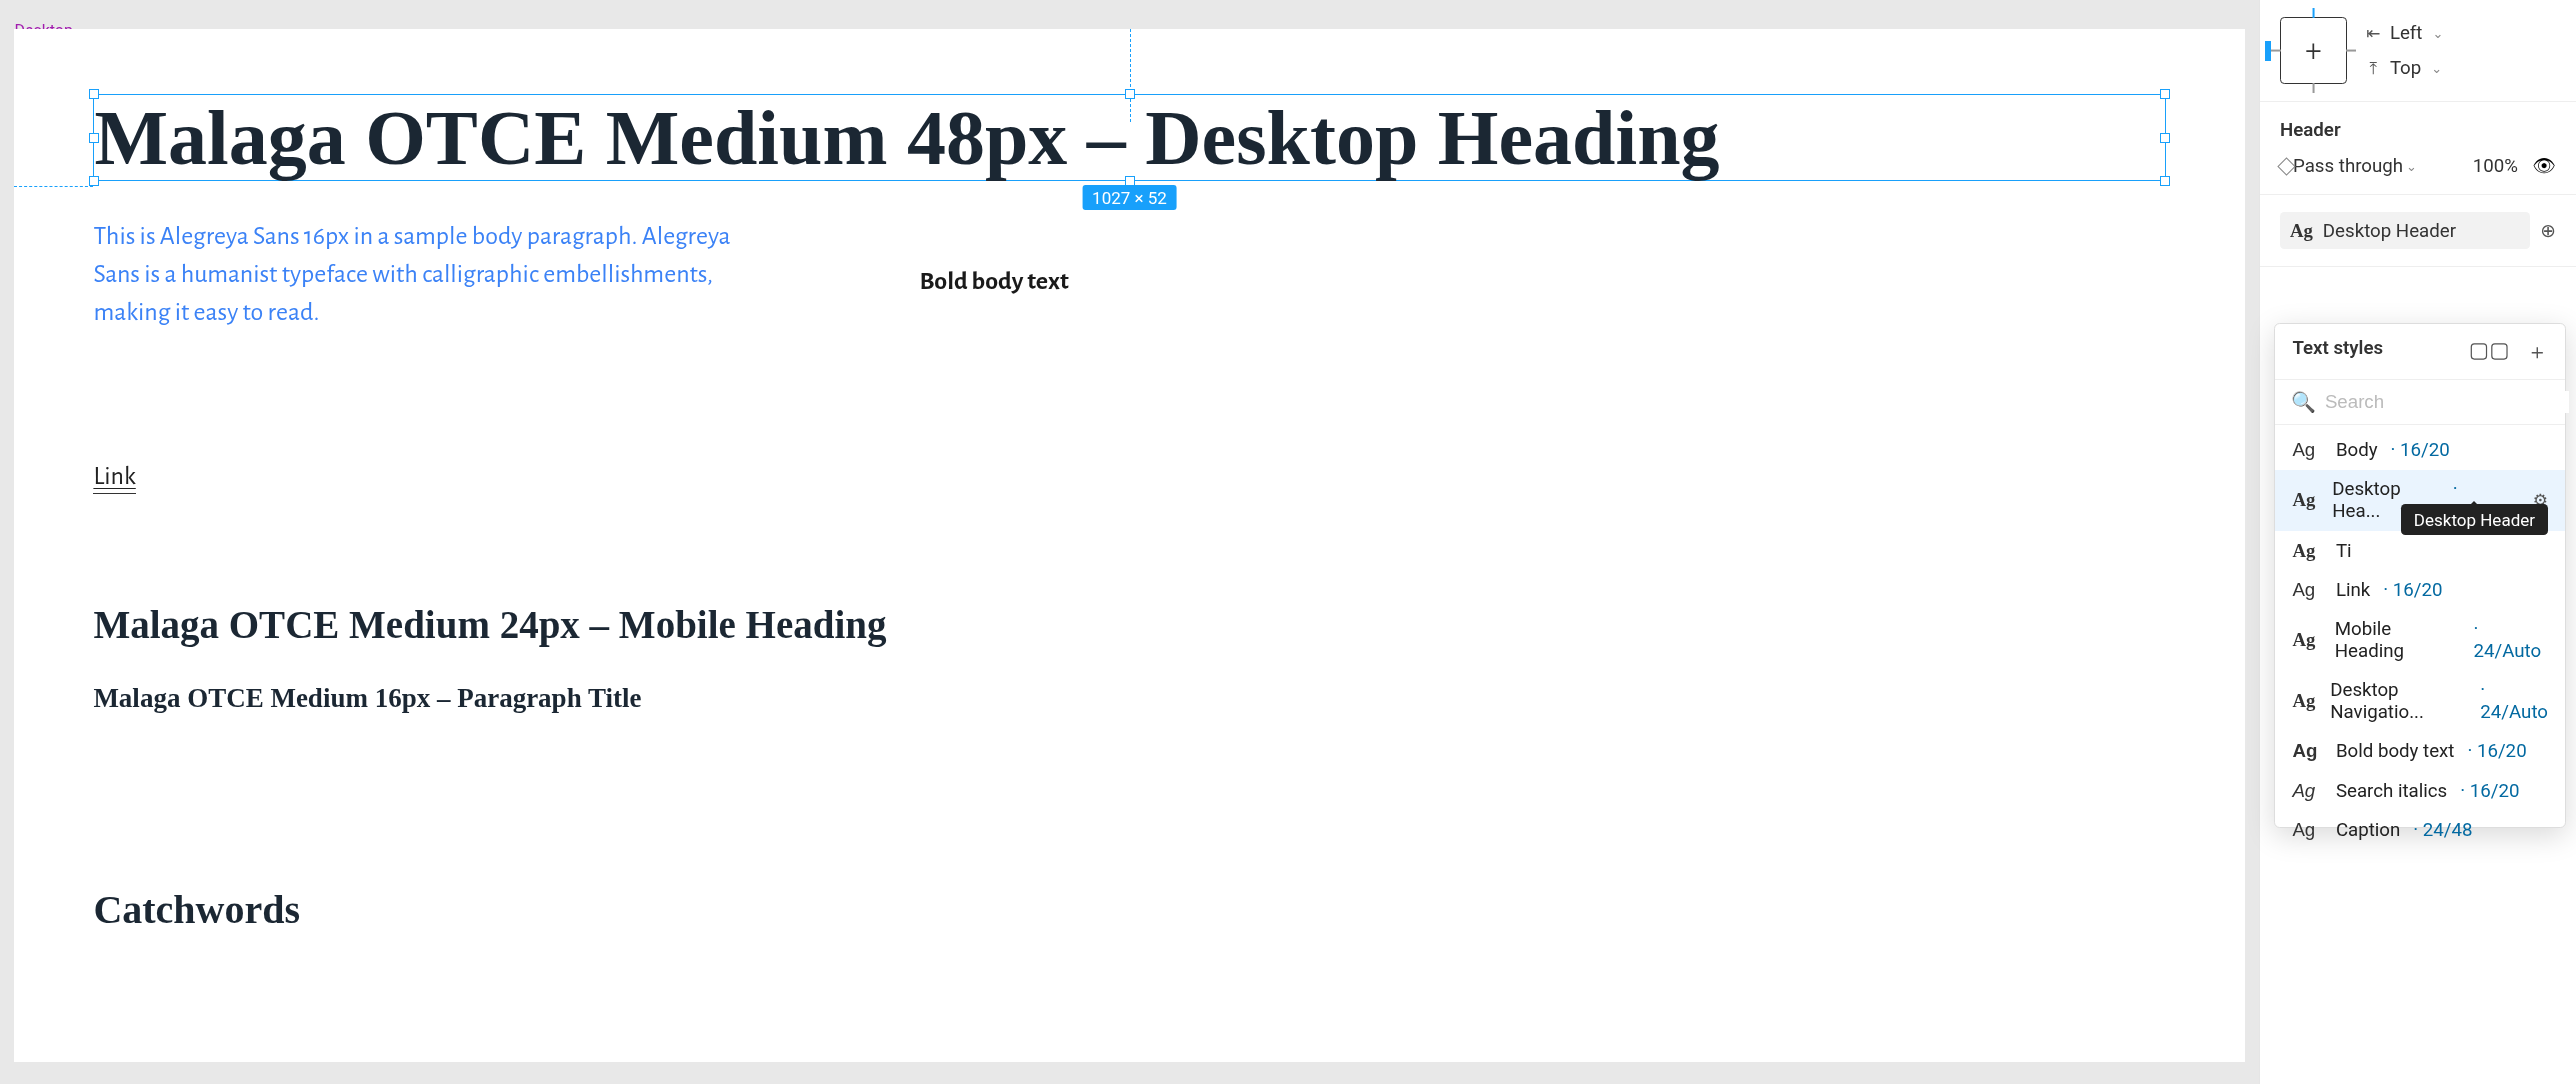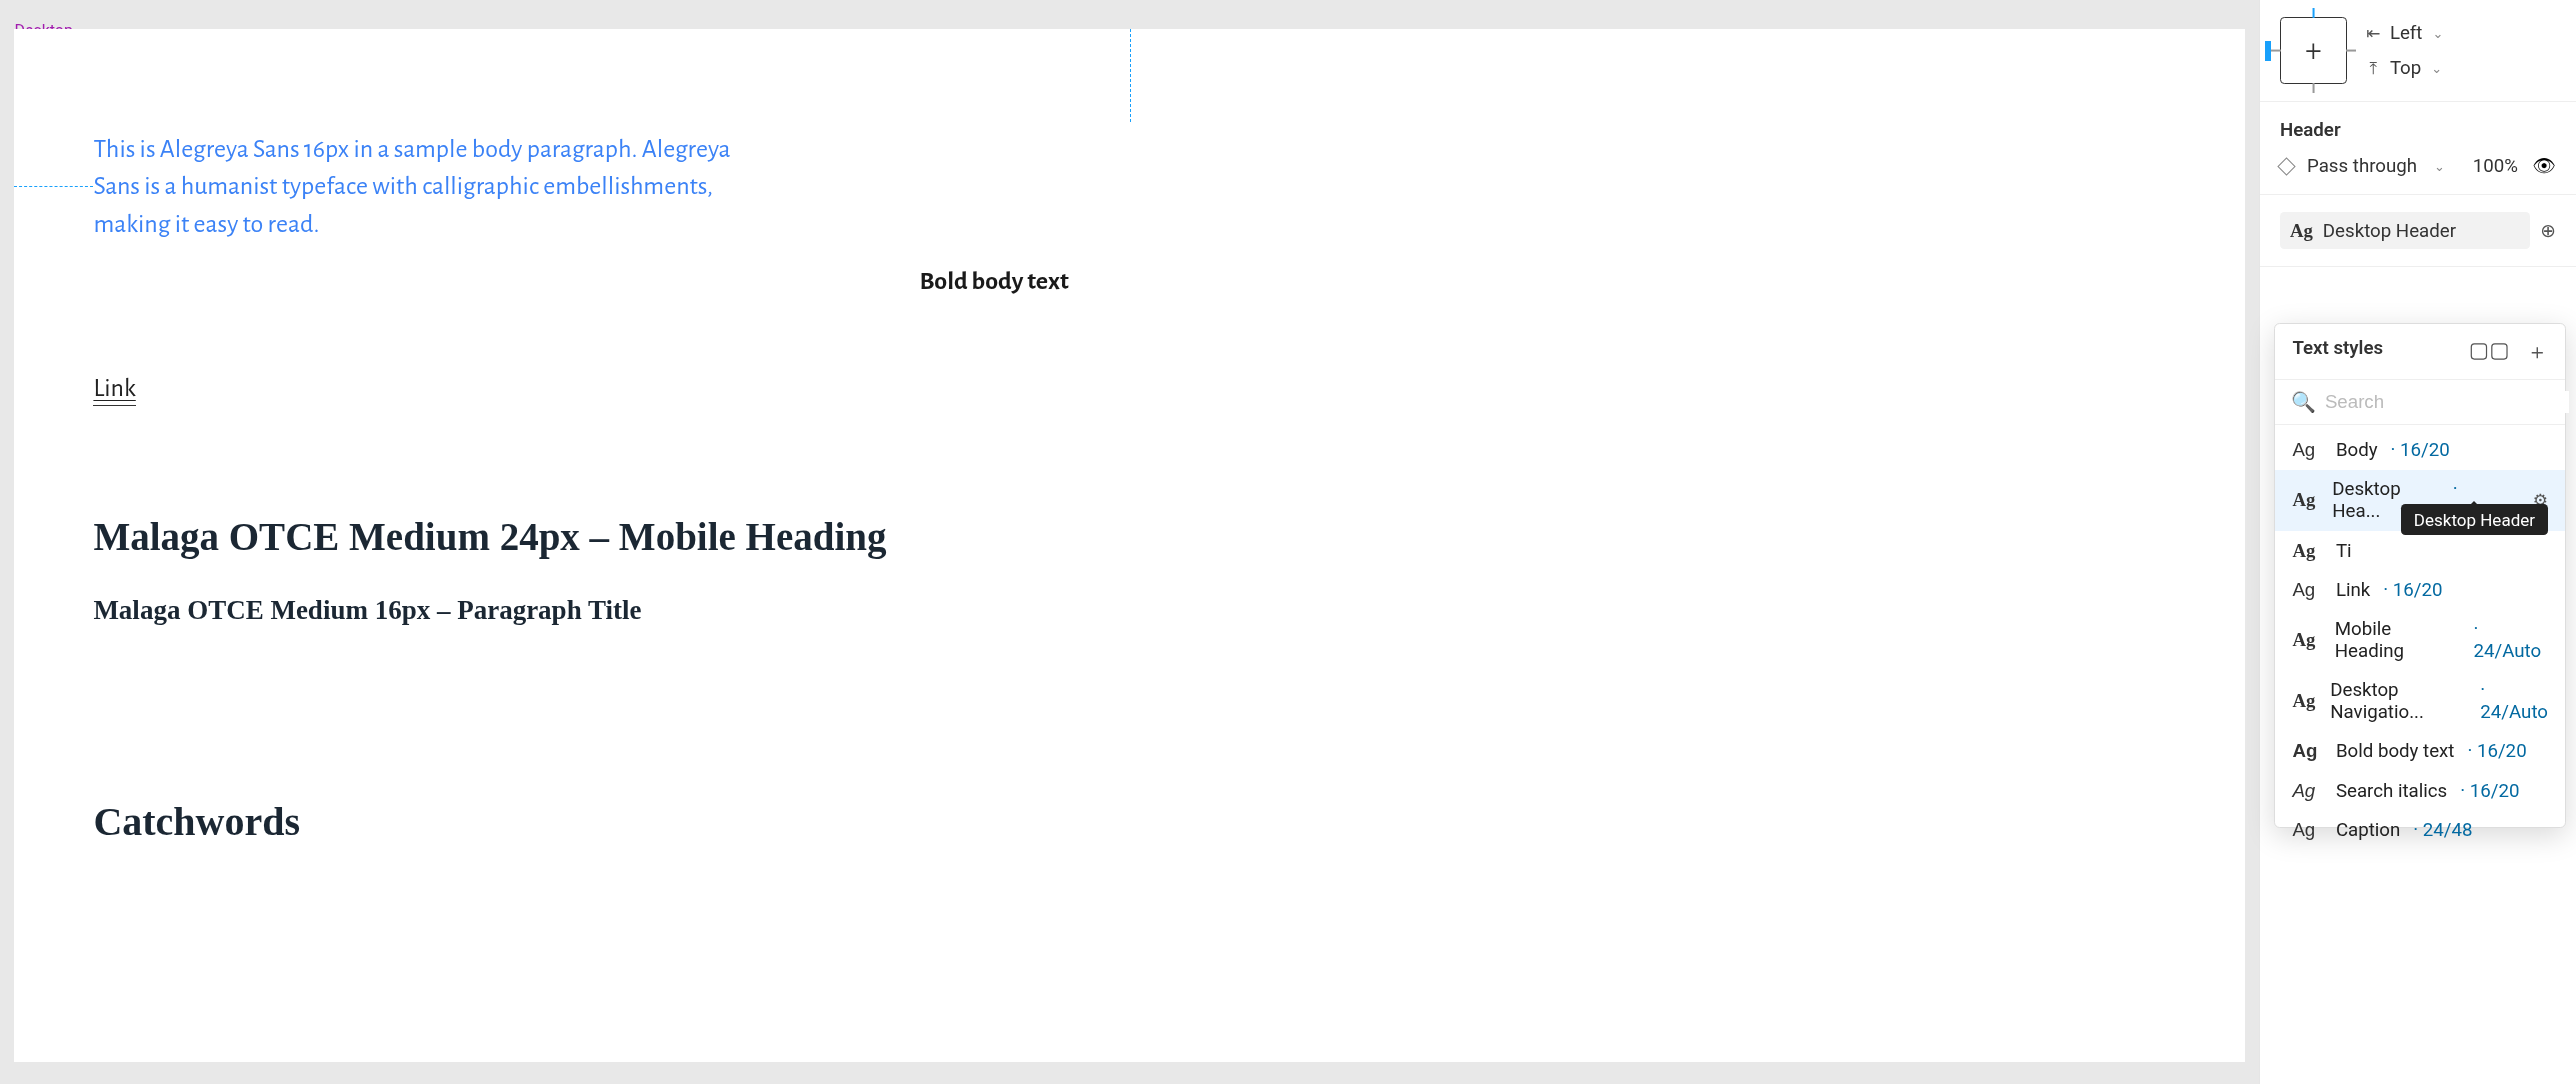--- a/index.html
+++ b/index.html
@@ -176,21 +176,21 @@
 .align-box .tick-l { position: absolute; left: -10px; top: 50%; height: 2.9px; width: 10px; background: #999; transform: translateY(-50%);}
 .align-box .tick-lv { position: absolute; left: -16px; top: 50%; height: 20px; width: 5.7px; background: #18a0fb; transform: translateY(-50%);}
 .align-box .tick-r { position: absolute; right: -10px; top: 50%; height: 2.9px; width: 10px; background: #999; transform: translateY(-50%);}
 .align-dd-col { display:flex; flex-direction:column; gap:13px; }
 .align-dd { display:flex; align-items:center; gap:7.2px; color:#333; font-size:18.7px; }
 .align-dd .glyph { font-size:17px; color:#555; width:18.7px; text-align:center;}
 .chev { font-size:13px; color:#888; margin-left:2.9px; }
 
 .layer-title { font-weight:600; margin-bottom:14.4px; }
 .layer-row { display:flex; align-items:center; justify-content:space-between; }
-.layer-blend { display:flex; align-items:center; gap:14px; color:#333; }
+.layer-blend { display:flex; align-items:center; gap:0; color:#333; }
 .diamond { width:13px; height:13px; border:1.4px solid #888; transform: rotate(45deg); display:inline-block; }
 .opacity { display:flex; align-items:center; gap:14.4px; }
 .eye { font-size:18.7px; color:#000; }
 
 .style-chip {
   display:flex; align-items:center; gap:10px;
   background:#f2f2f2;
   border-radius:4.3px;
   padding:7.2px 10px;
   flex:1;
@@ -268,20 +268,32 @@
 </head>
 <body>
 
 <div class="canvas-wrap">
   <div class="frame-label">Desktop</div>
 
   <div class="artboard">
     <div class="guide-v" style="left:50%"></div>
     <div class="guide-h" style="top:157px"></div>
 
+    <div class="selected">
+      <span class="sel-handle tl"></span>
+      <span class="sel-handle tr"></span>
+      <span class="sel-handle bl"></span>
+      <span class="sel-handle br"></span>
+      <span class="sel-handle mt"></span>
+      <span class="sel-handle mb"></span>
+      <span class="sel-handle ml"></span>
+      <span class="sel-handle mr"></span>
+      <div class="heading-desktop">Malaga OTCE Medium 48px – Desktop Heading</div>
+      <div class="dim-badge">1027 × 52</div>
+    </div>
 
     <div class="body-para">This is Alegreya Sans 16px in a sample body paragraph. Alegreya Sans is a humanist typeface with calligraphic embellishments, making it easy to read.</div>
     <div class="bold-body">Bold body text</div>
 
     <a class="link-text">Link</a>
 
     <div class="heading-mobile">Malaga OTCE Medium 24px – Mobile Heading</div>
     <div class="para-title">Malaga OTCE Medium 16px – Paragraph Title</div>
     <div class="catchwords">Catchwords</div>
   </div>

